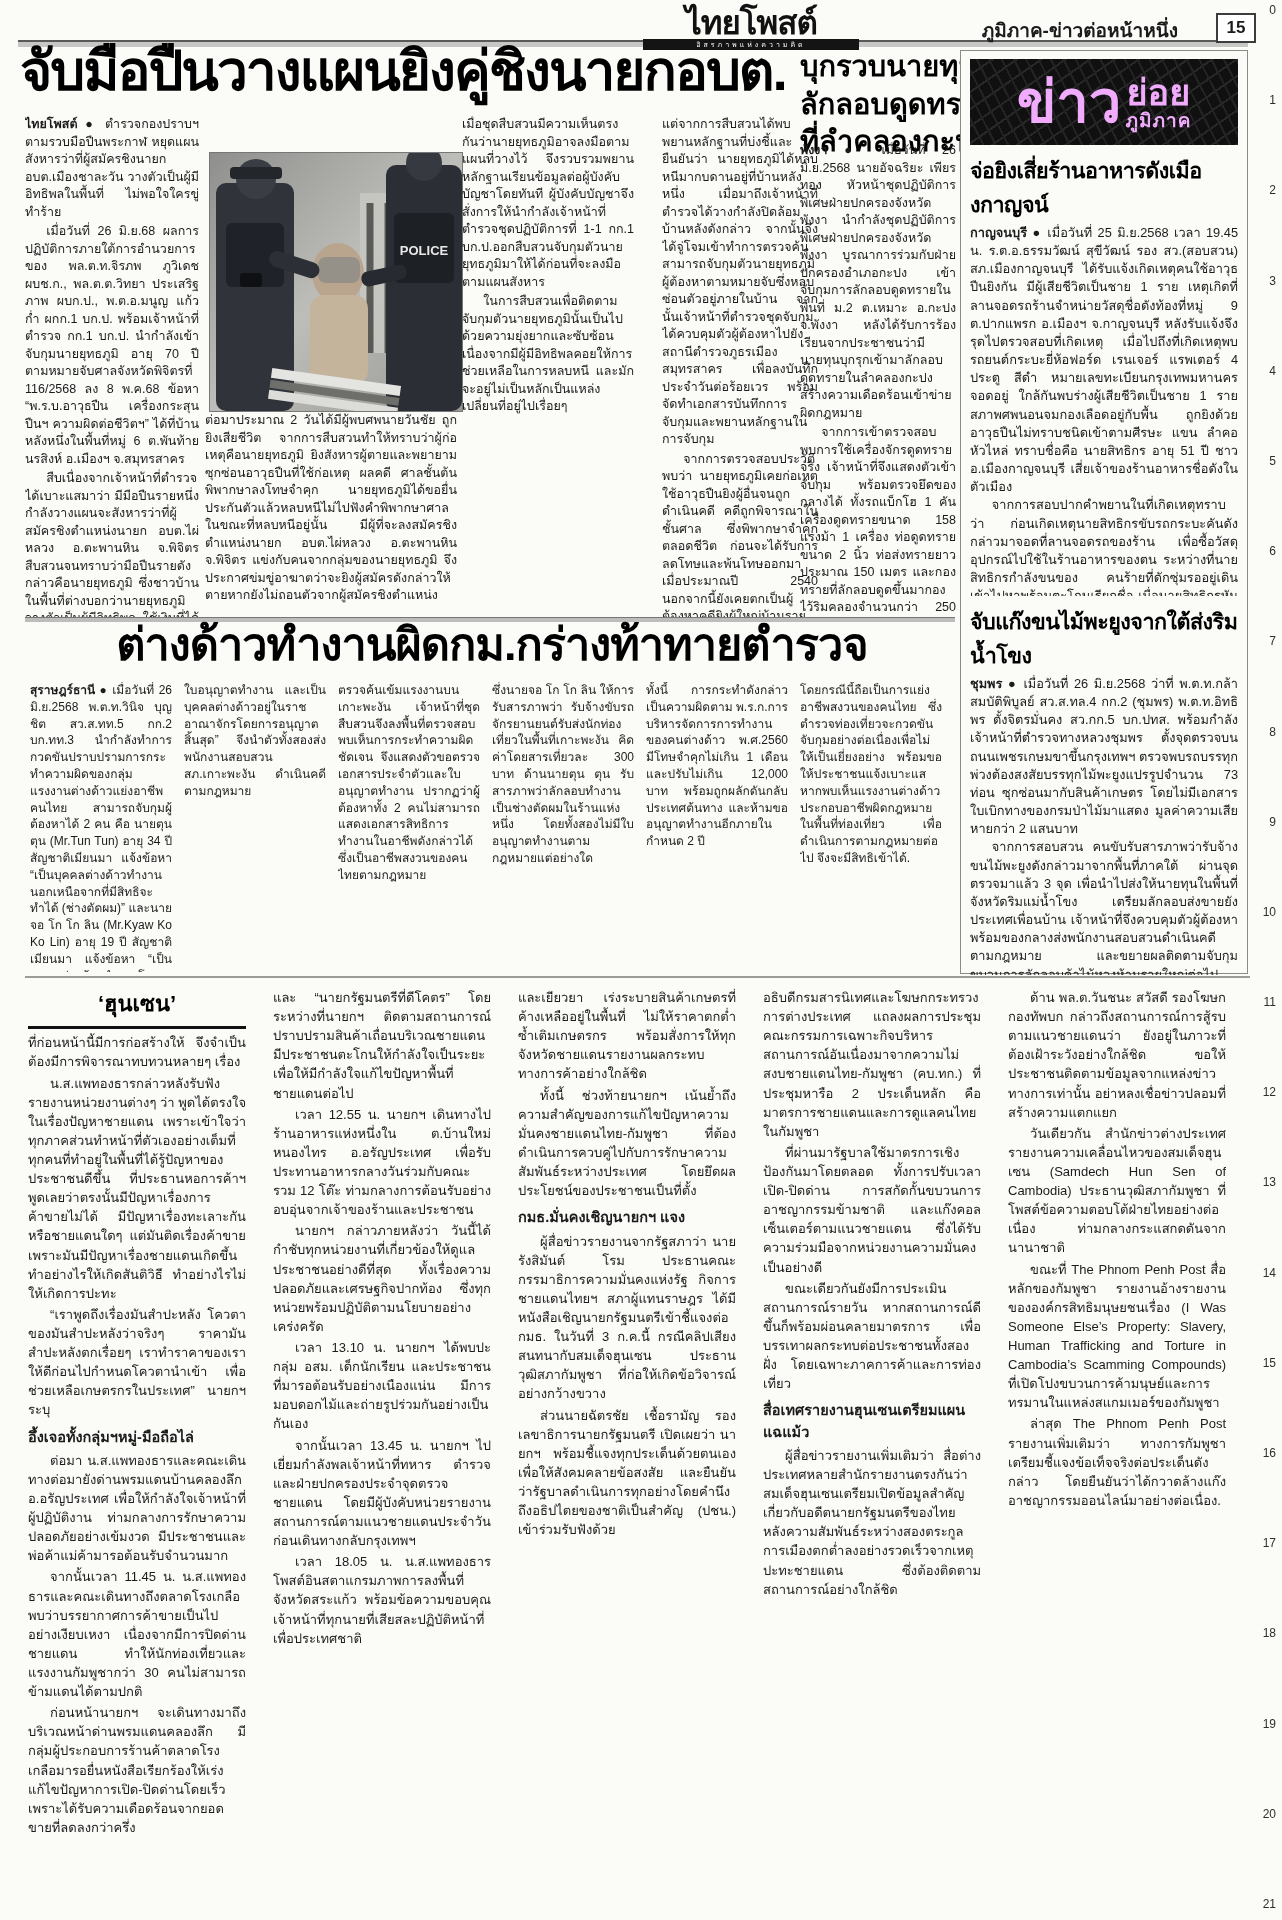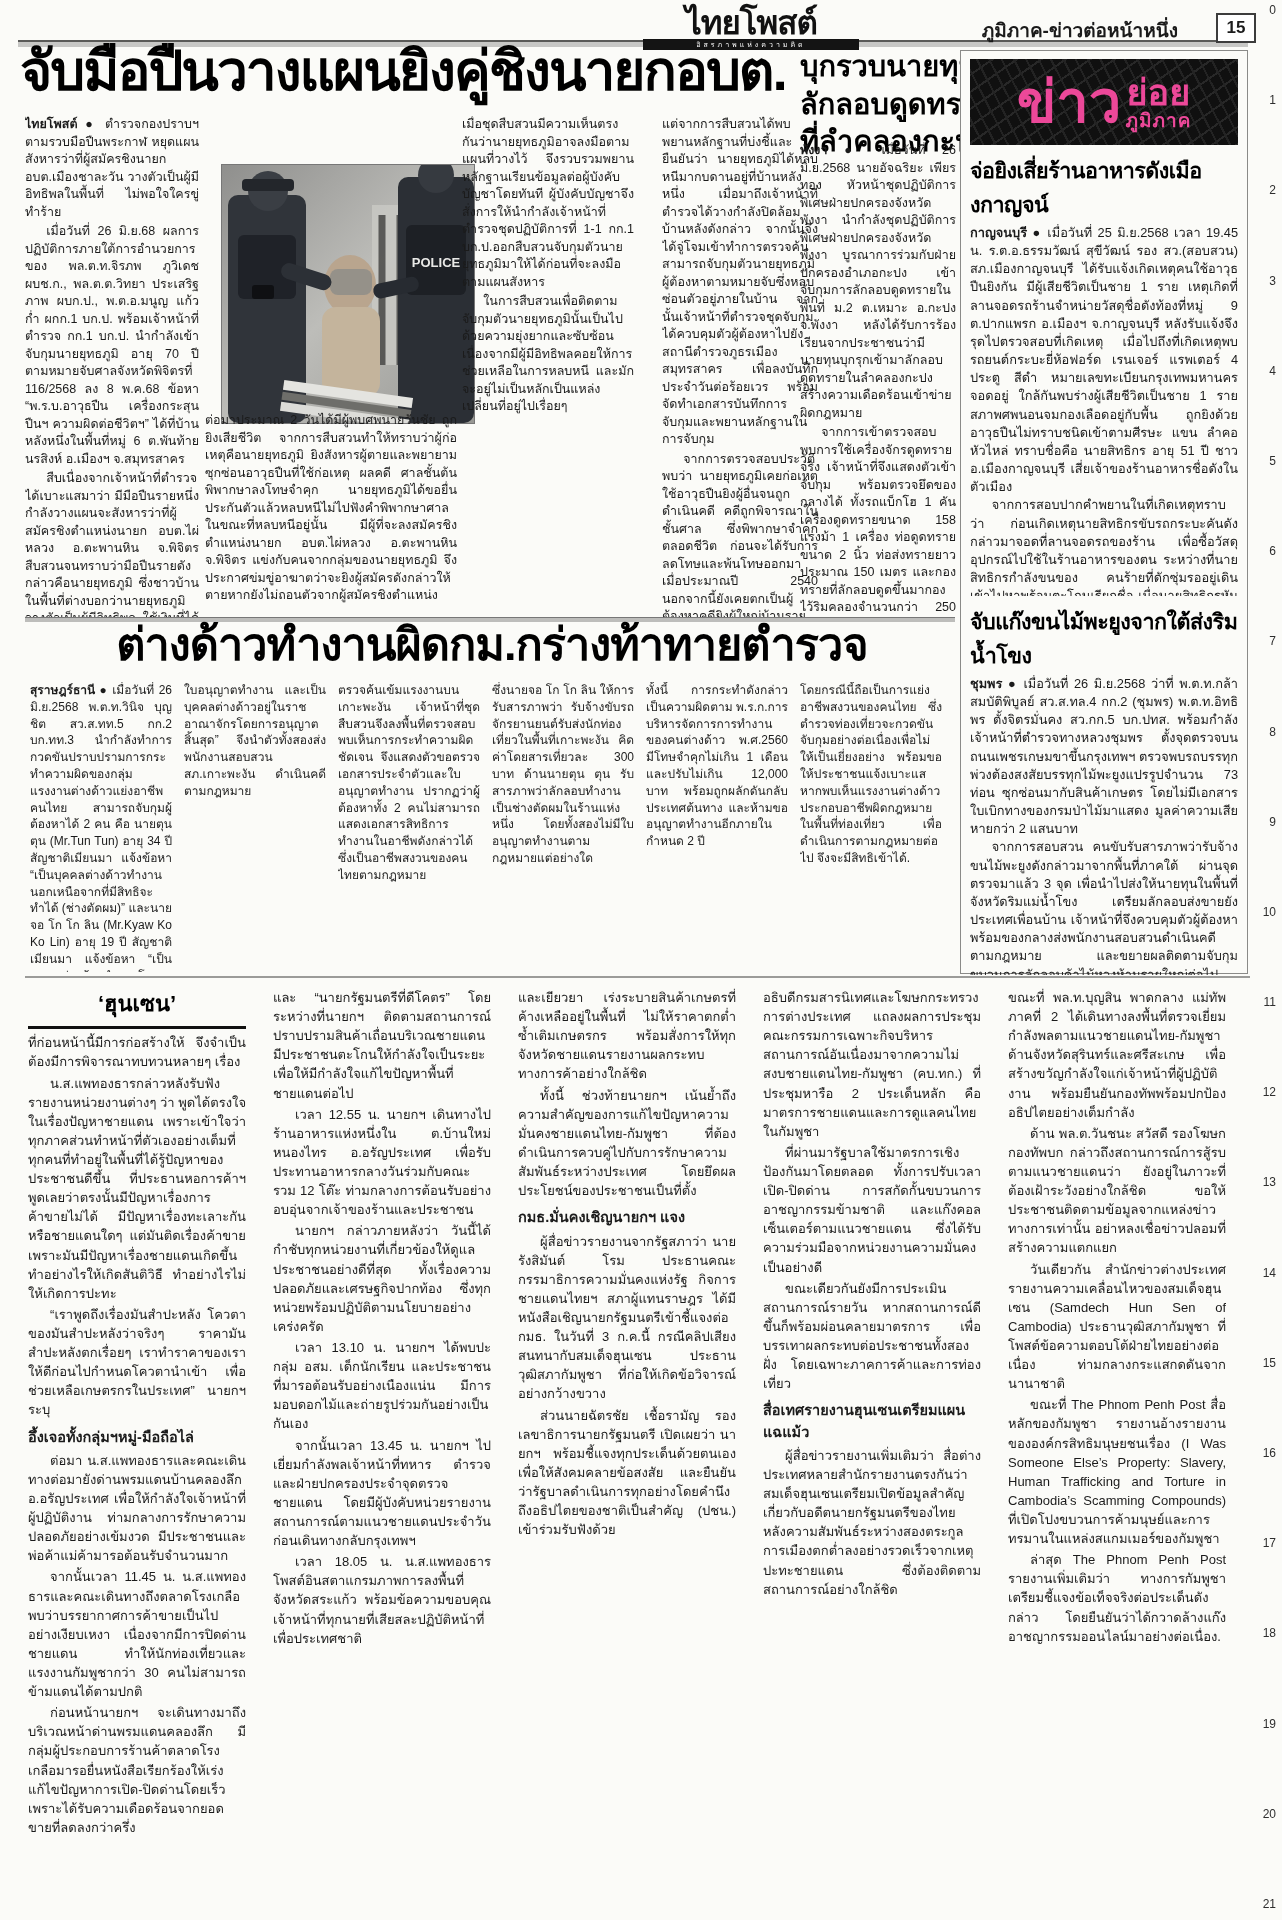--- a/index.html
+++ b/index.html
@@ -20,38 +20,38 @@
   
   .col{position:absolute;font-size:12.5px;line-height:1.40;text-align:justify;overflow:hidden;}
   .col p{margin:0 0 2px 0;text-indent:1.7em;}
   .col p.cont,.col p.noindent{text-indent:0;}
   .col p.subhead{text-indent:0;font-weight:bold;font-size:14.5px;margin:7px 0 3px 0;text-align:left;}
   b.dateline{font-weight:bold;}
   
   .lead-headline{position:absolute;left:20px;top:44px;width:790px;margin:0;font-size:55px;font-weight:900;
                  letter-spacing:-2px;line-height:1.0;color:#000;white-space:nowrap;}
   .colA{left:25px;top:116px;width:174px;height:502px;}
-  .photo{position:absolute;left:205px;top:148px;width:252px;height:258px;margin:16px;border:1px solid #777;background:#a8a8a6;overflow:hidden;text-align:right;}
+  .photo{position:absolute;left:205px;top:148px;width:252px;height:258px;margin:4px;border:1px solid #777;background:#a8a8a6;overflow:hidden;text-align:right;}
   .photo svg{display:block;width:100%;height:100%;}
   .colB{left:205px;top:412px;width:252px;height:206px;}
   .colC{left:462px;top:116px;width:172px;height:502px;}
   .colD{left:640px;top:116px;width:156px;height:502px;margin-left:22px;}
   
   .sand-headline{position:absolute;left:800px;top:48px;width:158px;margin:0;font-size:29px;font-weight:bold;line-height:1.30;color:#000;}
   .sand-headline div{white-space:nowrap;}
   .colSand{left:800px;top:142px;width:156px;height:476px;}
   
   .mid-rule{position:absolute;left:25px;top:617px;width:930px;height:4px;background:#bdbdbb;border-top:1px solid #777;}
   .migrant-headline{position:absolute;left:28px;top:621px;width:928px;margin:0;text-align:center;
                     font-size:45px;font-weight:900;letter-spacing:-1px;line-height:1.05;color:#000;white-space:nowrap;}
   .colM{top:682px;width:142px;height:290px;font-size:12px;}
   .colM0{left:30px;} .colM1{left:184px;} .colM2{left:338px;} .colM3{left:492px;} .colM4{left:646px;} .colM5{left:800px;}
   
   .sidebar{position:absolute;left:960px;top:50px;width:288px;height:924px;border:1.5px solid #8a8a88;background:#fbfbf8;box-sizing:border-box;padding:8px 9px;}
-  .banner{position:relative;height:86px;background:#101010;color:#ec4899;display:flex;align-items:center;justify-content:center;gap:4px;overflow:hidden;}
+  .banner{position:relative;height:86px;background:#101010;color:#f0abfc;display:flex;align-items:center;justify-content:center;gap:4px;overflow:hidden;}
   .banner .texture{position:absolute;inset:0;opacity:.28;
       background:repeating-linear-gradient(63deg,#555 0 2px,transparent 2px 11px),
                  repeating-linear-gradient(-35deg,#666 0 2px,transparent 2px 14px);}
   .bn1{position:relative;font-size:58px;font-weight:900;line-height:1;}
   .bn-right{position:relative;display:flex;flex-direction:column;align-items:center;line-height:1;}
   .bn2{font-size:36px;font-weight:900;}
   .bn3{font-size:19px;font-weight:bold;letter-spacing:1px;}
   .brief h3{margin:8px 0 3px 0;font-size:21.5px;font-weight:900;letter-spacing:-.5px;color:#000;}
   .btext{position:relative;font-size:12.8px;line-height:1.42;text-align:justify;overflow:hidden;}
   .btext p{margin:0;text-indent:0;}
@@ -260,21 +260,20 @@
         <p>ส่วนนายฉัตรชัย เชื้อรามัญ รองเลขาธิการนายกรัฐมนตรี เปิดเผยว่า นายกฯ พร้อมชี้แจงทุกประเด็นด้วยตนเอง เพื่อให้สังคมคลายข้อสงสัย และยืนยันว่ารัฐบาลดำเนินการทุกอย่างโดยคำนึงถึงอธิปไตยของชาติเป็นสำคัญ (ปชน.) เข้าร่วมรับฟังด้วย</p>
       </div>
     <div class="col colH colH3">
         <p class="cont">อธิบดีกรมสารนิเทศและโฆษกกระทรวงการต่างประเทศ แถลงผลการประชุมคณะกรรมการเฉพาะกิจบริหารสถานการณ์อันเนื่องมาจากความไม่สงบชายแดนไทย-กัมพูชา (คบ.ทก.) ที่ประชุมหารือ 2 ประเด็นหลัก คือมาตรการชายแดนและการดูแลคนไทยในกัมพูชา</p>
         <p>ที่ผ่านมารัฐบาลใช้มาตรการเชิงป้องกันมาโดยตลอด ทั้งการปรับเวลาเปิด-ปิดด่าน การสกัดกั้นขบวนการอาชญากรรมข้ามชาติ และแก๊งคอลเซ็นเตอร์ตามแนวชายแดน ซึ่งได้รับความร่วมมือจากหน่วยงานความมั่นคงเป็นอย่างดี</p>
         <p>ขณะเดียวกันยังมีการประเมินสถานการณ์รายวัน หากสถานการณ์ดีขึ้นก็พร้อมผ่อนคลายมาตรการ เพื่อบรรเทาผลกระทบต่อประชาชนทั้งสองฝั่ง โดยเฉพาะภาคการค้าและการท่องเที่ยว</p>
         <p class="subhead">สื่อเทศรายงานฮุนเซนเตรียมแผนแฉแม้ว</p>
         <p>ผู้สื่อข่าวรายงานเพิ่มเติมว่า สื่อต่างประเทศหลายสำนักรายงานตรงกันว่า สมเด็จฮุนเซนเตรียมเปิดข้อมูลสำคัญเกี่ยวกับอดีตนายกรัฐมนตรีของไทย หลังความสัมพันธ์ระหว่างสองตระกูลการเมืองตกต่ำลงอย่างรวดเร็วจากเหตุปะทะชายแดน ซึ่งต้องติดตามสถานการณ์อย่างใกล้ชิด</p>
       </div>
     <div class="col colH colH4">
-        <p class="cont">ขณะที่ พล.ท.บุญสิน พาดกลาง แม่ทัพภาคที่ 2 ได้เดินทางลงพื้นที่ตรวจเยี่ยมกำลังพลตามแนวชายแดนไทย-กัมพูชา ด้านจังหวัดสุรินทร์และศรีสะเกษ เพื่อสร้างขวัญกำลังใจแก่เจ้าหน้าที่ผู้ปฏิบัติงาน พร้อมยืนยันกองทัพพร้อมปกป้องอธิปไตยอย่างเต็มกำลัง</p>
         <p>ด้าน พล.ต.วันชนะ สวัสดี รองโฆษกกองทัพบก กล่าวถึงสถานการณ์การสู้รบตามแนวชายแดนว่า ยังอยู่ในภาวะที่ต้องเฝ้าระวังอย่างใกล้ชิด ขอให้ประชาชนติดตามข้อมูลจากแหล่งข่าวทางการเท่านั้น อย่าหลงเชื่อข่าวปลอมที่สร้างความแตกแยก</p>
         <p>วันเดียวกัน สำนักข่าวต่างประเทศรายงานความเคลื่อนไหวของสมเด็จฮุนเซน (Samdech Hun Sen of Cambodia) ประธานวุฒิสภากัมพูชา ที่โพสต์ข้อความตอบโต้ฝ่ายไทยอย่างต่อเนื่อง ท่ามกลางกระแสกดดันจากนานาชาติ</p>
         <p>ขณะที่ The Phnom Penh Post สื่อหลักของกัมพูชา รายงานอ้างรายงานขององค์กรสิทธิมนุษยชนเรื่อง (I Was Someone Else’s Property: Slavery, Human Trafficking and Torture in Cambodia’s Scamming Compounds) ที่เปิดโปงขบวนการค้ามนุษย์และการทรมานในแหล่งสแกมเมอร์ของกัมพูชา</p>
         <p>ล่าสุด The Phnom Penh Post รายงานเพิ่มเติมว่า ทางการกัมพูชาเตรียมชี้แจงข้อเท็จจริงต่อประเด็นดังกล่าว โดยยืนยันว่าได้กวาดล้างแก๊งอาชญากรรมออนไลน์มาอย่างต่อเนื่อง.</p>
       </div>
   </section>
 
 </div>
 
 </body></html>

